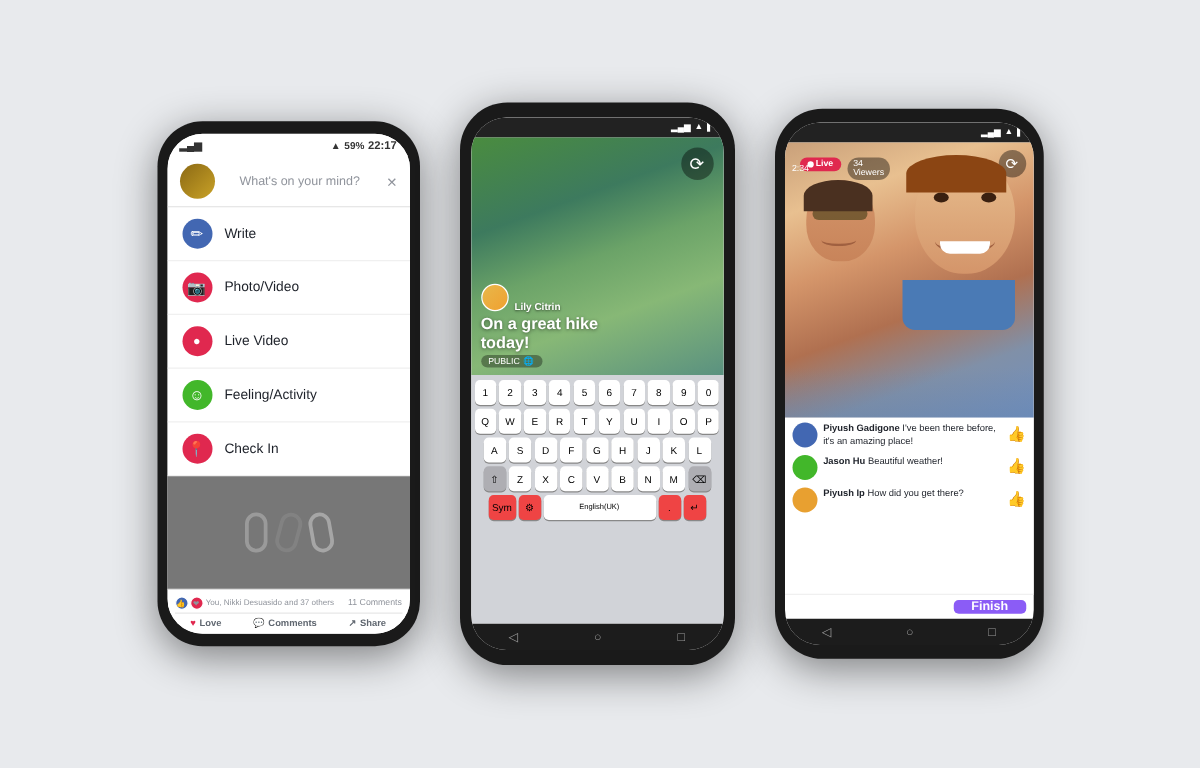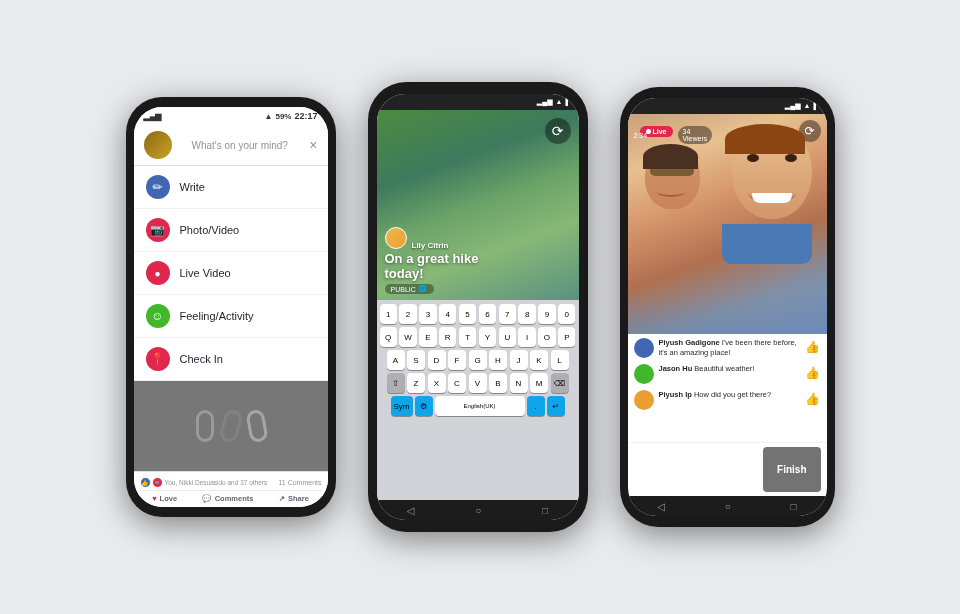--- a/index.html
+++ b/index.html
@@ -261,21 +261,21 @@
       display: flex; align-items: center; justify-content: center;
       box-shadow: 0 1px 0 #888;
       cursor: pointer;
       flex: 1;
       max-width: 18px;
     }
     .kb-key.shift, .kb-key.backspace {
       background: #aeaeb3; color: #000;
     }
     .kb-key.space { flex: 4; max-width: 80px; }
-    .kb-key.special { background: #0ea5e9; text-align: right; }
+    .kb-key.special { background: #ef4444; text-align: right; }
 
     
     .p3-live-view {
       background: linear-gradient(160deg, #c9a07a 0%, #e8c090 20%, #d4956a 40%, #b07050 60%, #8090a8 80%, #7090c0 100%);
       position: relative;
       height: 220px;
       overflow: hidden;
     }
     .p3-faces {
       width: 100%;
@@ -340,25 +340,25 @@
       color: #90949c; font-size: 12px; margin-top: 2px;
     }
 
     .p3-finish-row {
       display: flex;
       justify-content: flex-end;
       padding: 4px 6px;
       border-top: 1px solid #f0f0f0;
     }
     .p3-finish-btn {
-      background: #737373;
+      background: #8b5cf6;
       color: #fff;
       border: none;
       border-radius: 4px;
-      padding: 17px 14px;
+      padding: 0 14px;
       font-size: 10px;
       font-weight: 700;
       cursor: pointer;
     }
 
     
     .android-nav {
       background: #1c1c1c;
       display: flex;
       justify-content: space-around;

